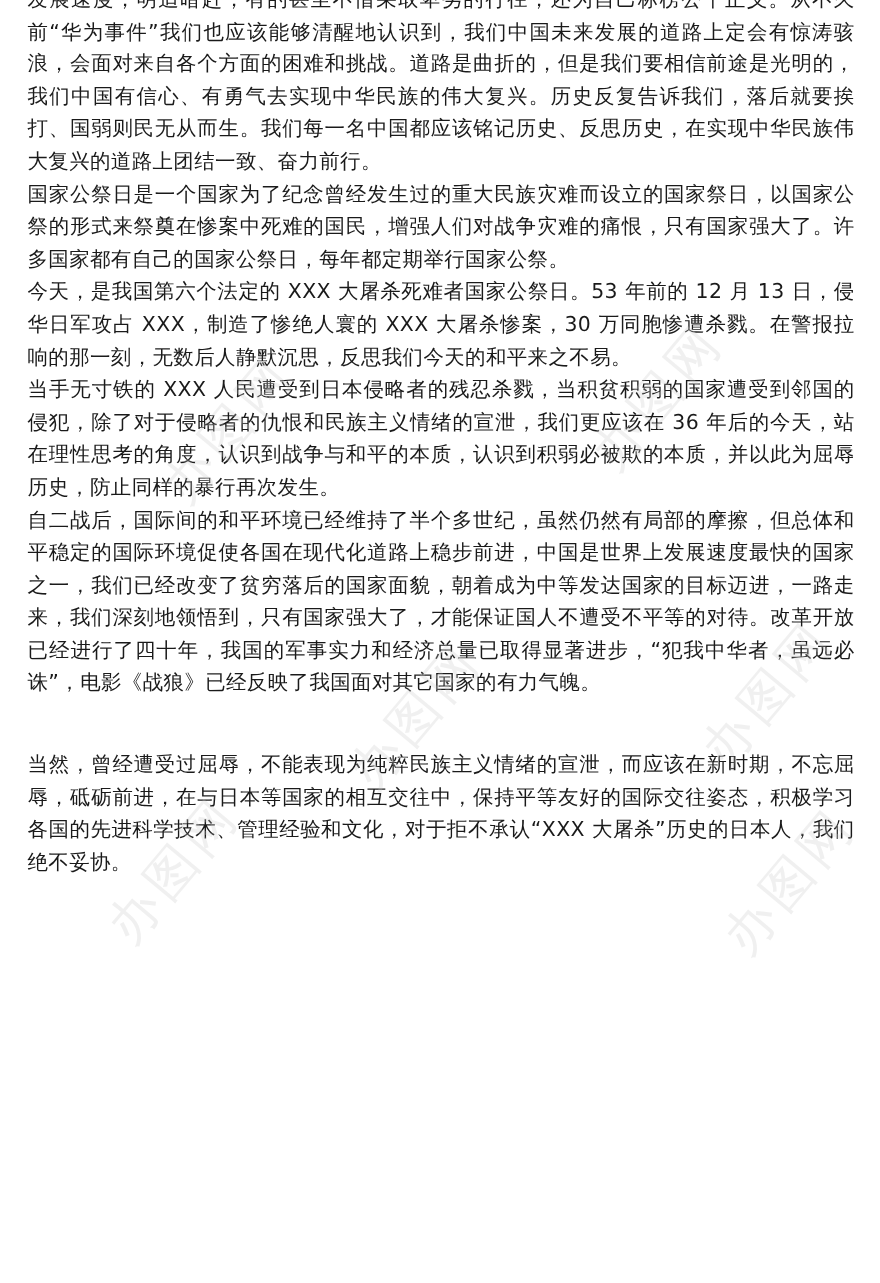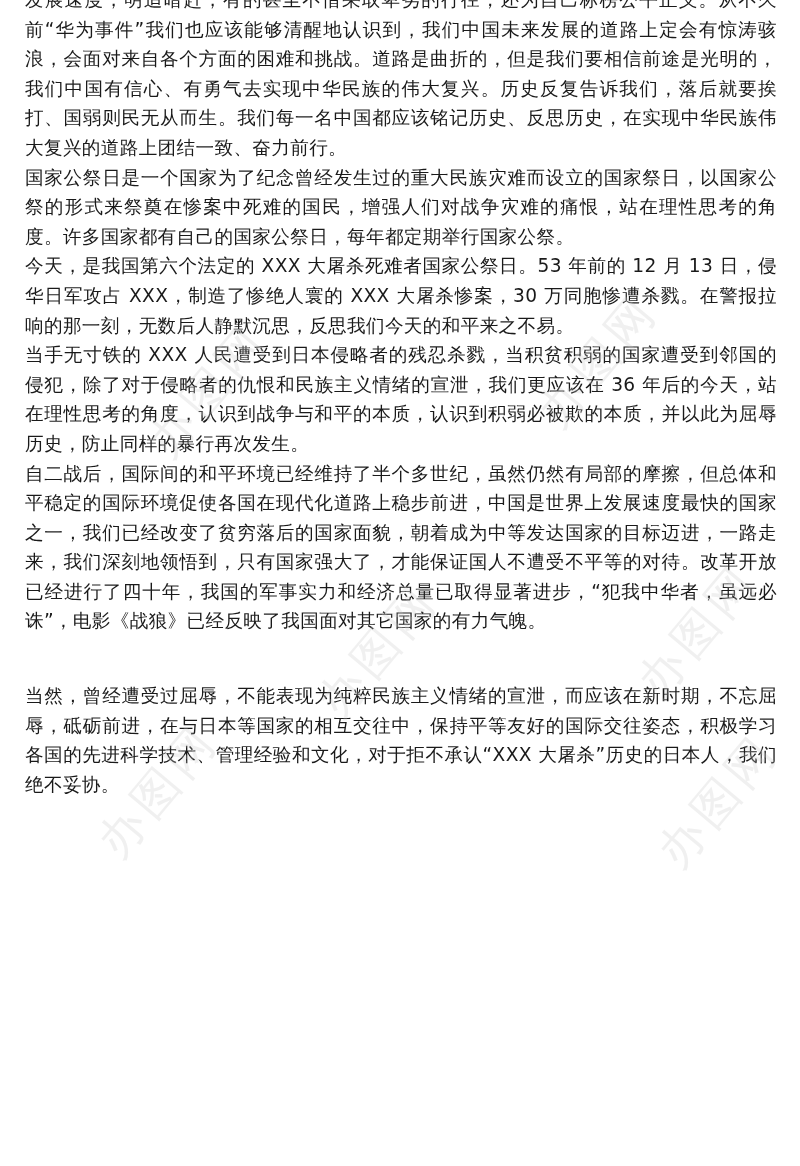--- a/index.html
+++ b/index.html
@@ -47,21 +47,21 @@
     .wm3 { left: 620px; top: 600px; }
     .wm4 { left: 300px; top: 620px; }
     .wm5 { left: 80px; top: 760px; }
     .wm6 { left: 640px; top: 770px; }
   </style>
 </head>
 <body>
 
 <div class="page">
   <p class="para">发展速度，明追暗赶，有的甚至不惜采取卑劣的行径，还为自己标榜公平正义。从不久前“华为事件”我们也应该能够清醒地认识到，我们中国未来发展的道路上定会有惊涛骇浪，会面对来自各个方面的困难和挑战。道路是曲折的，但是我们要相信前途是光明的，我们中国有信心、有勇气去实现中华民族的伟大复兴。历史反复告诉我们，落后就要挨打、国弱则民无从而生。我们每一名中国都应该铭记历史、反思历史，在实现中华民族伟大复兴的道路上团结一致、奋力前行。</p>
-  <p class="para">国家公祭日是一个国家为了纪念曾经发生过的重大民族灾难而设立的国家祭日，以国家公祭的形式来祭奠在惨案中死难的国民，增强人们对战争灾难的痛恨，站在理性思考的角度。许多国家都有自己的国家公祭日，每年都定期举行国家公祭。</p>
+  <p class="para">国家公祭日是一个国家为了纪念曾经发生过的重大民族灾难而设立的国家祭日，以国家公祭的形式来祭奠在惨案中死难的国民，增强人们对战争灾难的痛恨，只有国家强大了。许多国家都有自己的国家公祭日，每年都定期举行国家公祭。</p>
   <p class="para">今天，是我国第六个法定的 XXX 大屠杀死难者国家公祭日。53 年前的 12 月 13 日，侵华日军攻占 XXX，制造了惨绝人寰的 XXX 大屠杀惨案，30 万同胞惨遭杀戮。在警报拉响的那一刻，无数后人静默沉思，反思我们今天的和平来之不易。</p>
   <p class="para">当手无寸铁的 XXX 人民遭受到日本侵略者的残忍杀戮，当积贫积弱的国家遭受到邻国的侵犯，除了对于侵略者的仇恨和民族主义情绪的宣泄，我们更应该在 36 年后的今天，站在理性思考的角度，认识到战争与和平的本质，认识到积弱必被欺的本质，并以此为屈辱历史，防止同样的暴行再次发生。</p>
   <p class="para">自二战后，国际间的和平环境已经维持了半个多世纪，虽然仍然有局部的摩擦，但总体和平稳定的国际环境促使各国在现代化道路上稳步前进，中国是世界上发展速度最快的国家之一，我们已经改变了贫穷落后的国家面貌，朝着成为中等发达国家的目标迈进，一路走来，我们深刻地领悟到，只有国家强大了，才能保证国人不遭受不平等的对待。改革开放已经进行了四十年，我国的军事实力和经济总量已取得显著进步，“犯我中华者，虽远必诛”，电影《战狼》已经反映了我国面对其它国家的有力气魄。</p>
   <div class="gap"></div>
   <p class="para">当然，曾经遭受过屈辱，不能表现为纯粹民族主义情绪的宣泄，而应该在新时期，不忘屈辱，砥砺前进，在与日本等国家的相互交往中，保持平等友好的国际交往姿态，积极学习各国的先进科学技术、管理经验和文化，对于拒不承认“XXX 大屠杀”历史的日本人，我们绝不妥协。</p>
 </div>
 
 <div class="watermark wm1">办图网</div>
 <div class="watermark wm2">办图网</div>
 <div class="watermark wm3">办图网</div>

